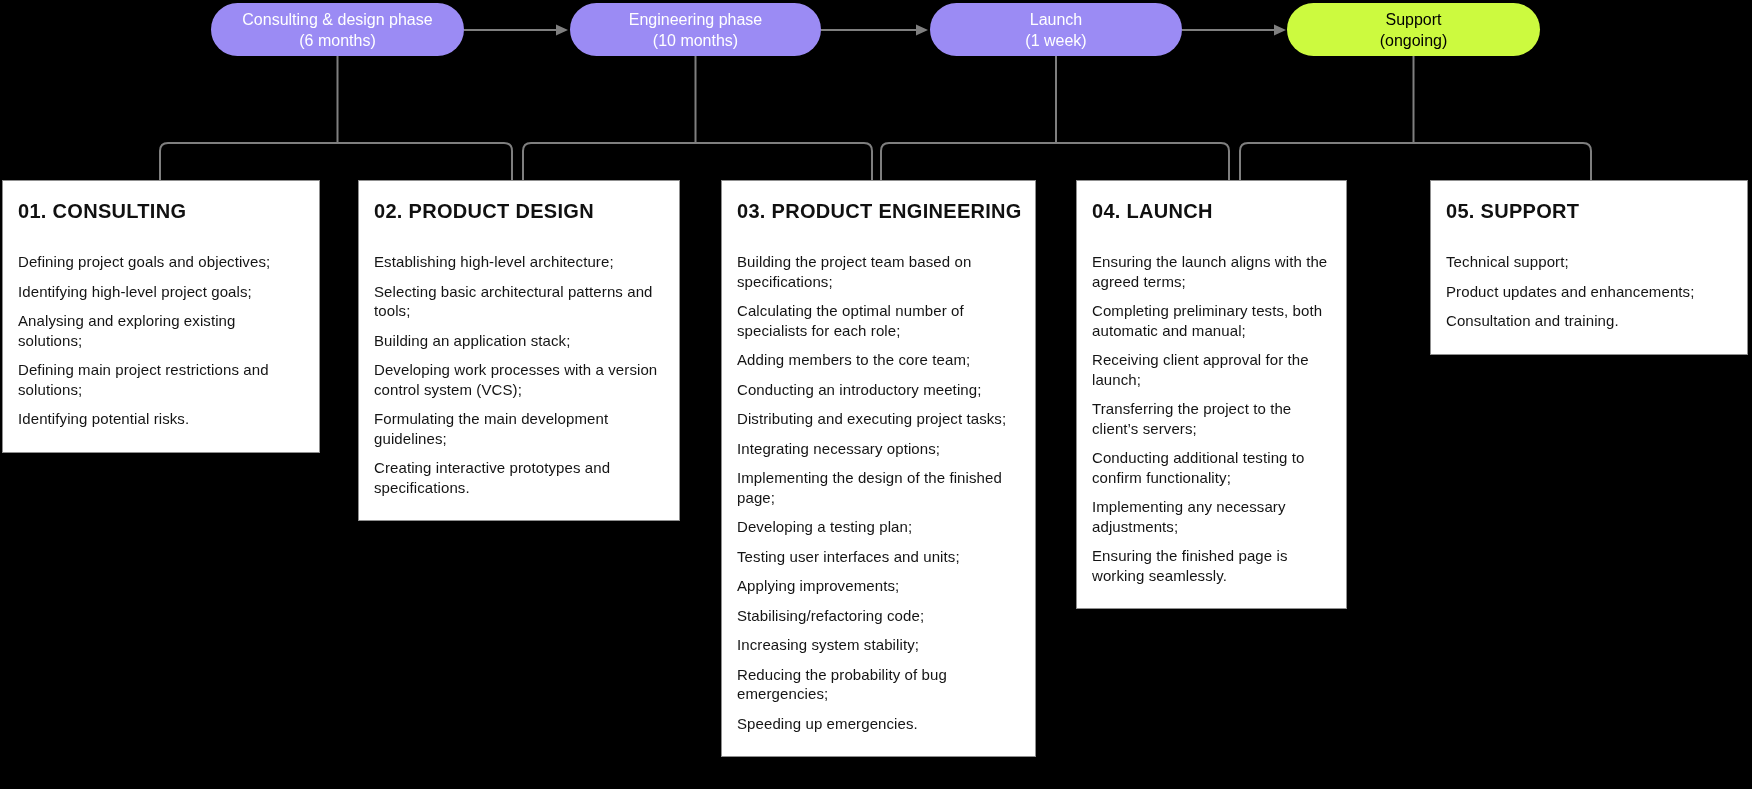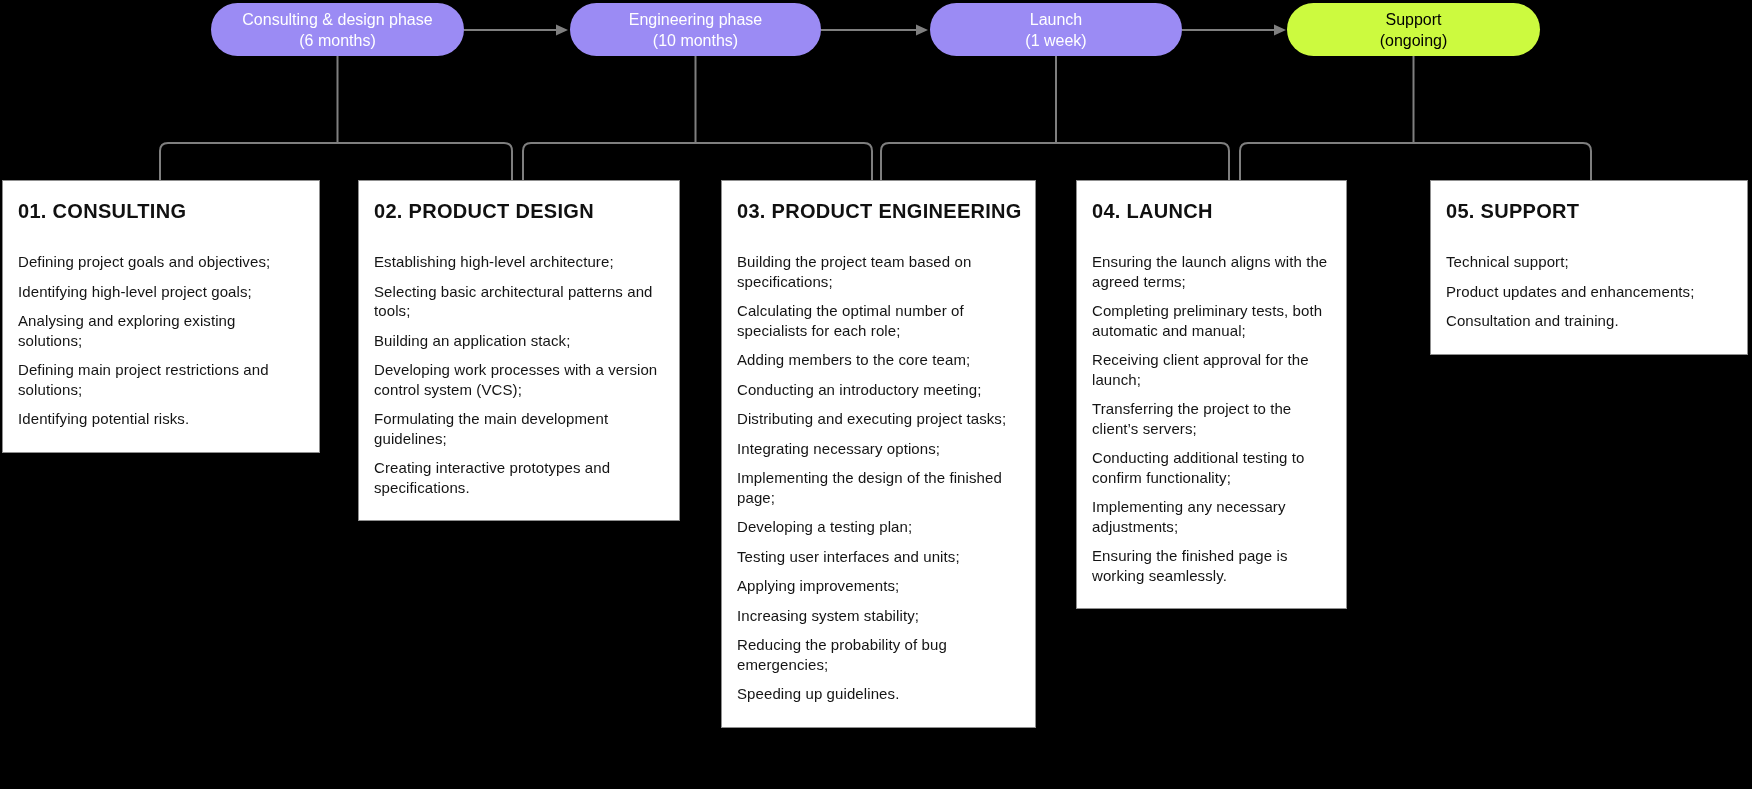--- a/index.html
+++ b/index.html
@@ -125,23 +125,24 @@
     <p class="card-item">Building the project team based on specifications;</p>
     <p class="card-item">Calculating the optimal number of specialists for each role;</p>
     <p class="card-item">Adding members to the core team;</p>
     <p class="card-item">Conducting an introductory meeting;</p>
     <p class="card-item">Distributing and executing project tasks;</p>
     <p class="card-item">Integrating necessary options;</p>
     <p class="card-item">Implementing the design of the finished page;</p>
     <p class="card-item">Developing a testing plan;</p>
     <p class="card-item">Testing user interfaces and units;</p>
     <p class="card-item">Applying improvements;</p>
+    <p class="card-item">Stabilising/refactoring code;</p>
     <p class="card-item">Increasing system stability;</p>
     <p class="card-item">Reducing the probability of bug emergencies;</p>
-    <p class="card-item">Speeding up guidelines.</p>
+    <p class="card-item">Speeding up emergencies.</p>
   </div>
 
   <div class="card" style="left:1076px;width:271px">
     <h2 class="card-title">04. LAUNCH</h2>
     <p class="card-item">Ensuring the launch aligns with the agreed terms;</p>
     <p class="card-item">Completing preliminary tests, both automatic and manual;</p>
     <p class="card-item">Receiving client approval for the launch;</p>
     <p class="card-item">Transferring the project to the client’s servers;</p>
     <p class="card-item">Conducting additional testing to confirm functionality;</p>
     <p class="card-item">Implementing any necessary adjustments;</p>

